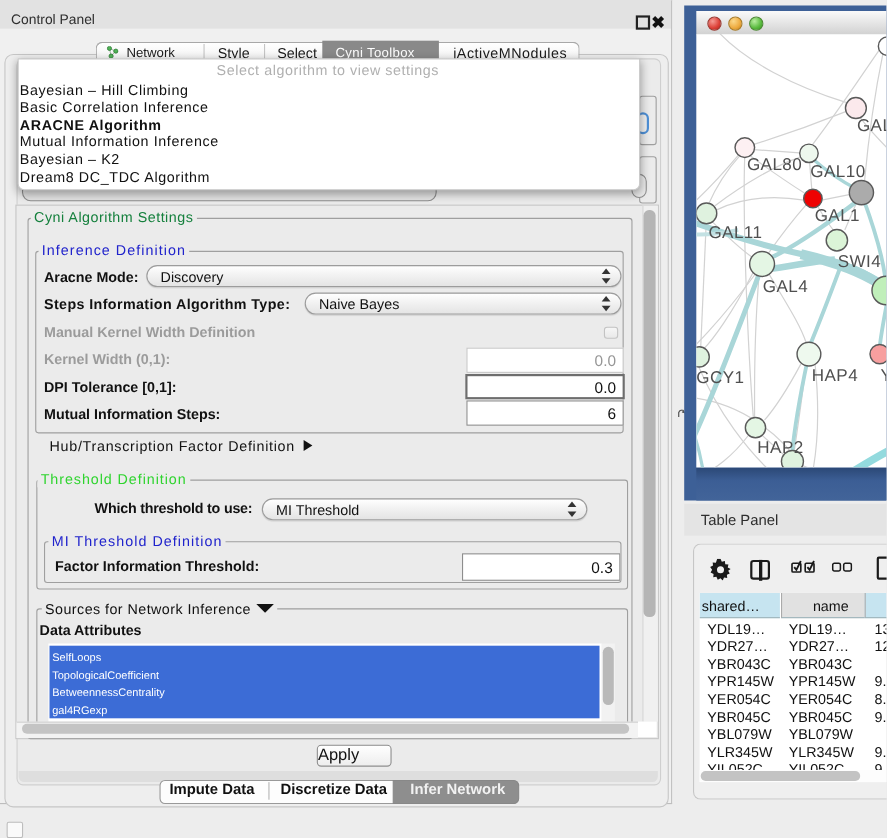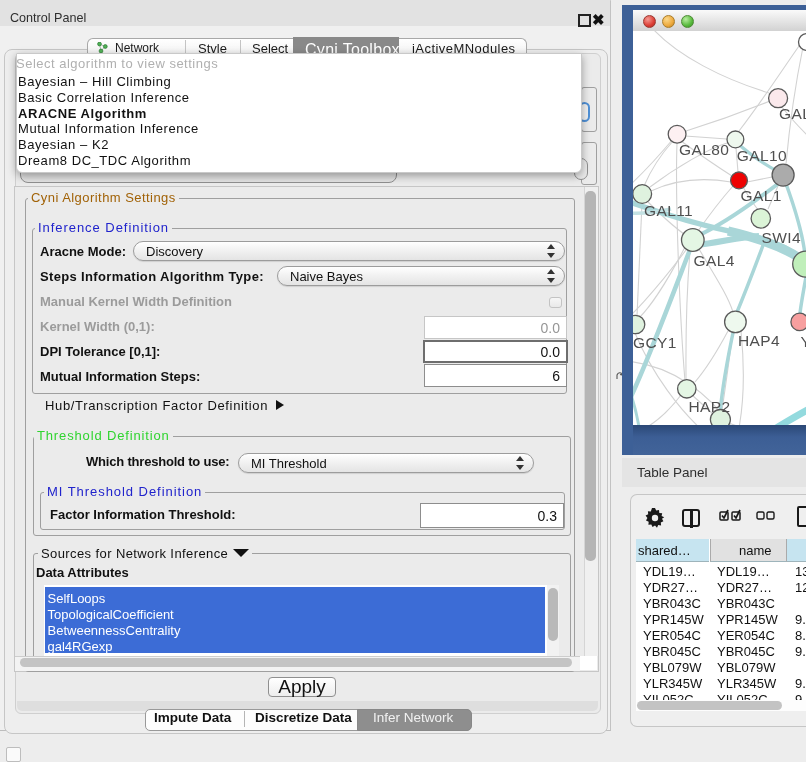--- a/index.html
+++ b/index.html
@@ -36,33 +36,33 @@
 <div class="a" style="left:293px;top:37px;width:106px;height:19px;background:#898989"></div>
 <svg class="a" style="left:97px;top:42px" width="11" height="11" viewBox="0 0 11 11">
     <path d="M2.5 2 L8 4.5 L4 9 L2.5 2" stroke="#9aa59a" stroke-width=".8" fill="none"></path>
     <circle cx="2.5" cy="2" r="1.9" fill="#51b257" stroke="#2b7a33" stroke-width=".7"></circle>
     <circle cx="8.3" cy="4.5" r="1.9" fill="#51b257" stroke="#2b7a33" stroke-width=".7"></circle>
     <circle cx="4" cy="9" r="1.9" fill="#51b257" stroke="#2b7a33" stroke-width=".7"></circle>
   </svg>
 <div class="a" style="left:115px;top:41px;font-size:12px;color:#1a1a1a">Network</div>
 <div class="a" style="left:198px;top:41px;font-size:13px;color:#1a1a1a">Style</div>
 <div class="a" style="left:252px;top:41px;font-size:13px;color:#1a1a1a">Select</div>
-<div class="a" style="left:305px;top:41px;font-size:16px;letter-spacing:0.3px;color:#fff">Cyni Toolbox</div>
+<div class="a" style="left:305px;top:41px;font-size:12px;letter-spacing:0.3px;color:#fff">Cyni Toolbox</div>
 <div class="a" style="left:412px;top:41px;font-size:13px;letter-spacing:0.45px;color:#1a1a1a">jActiveMNodules</div>
 
 <div class="a" style="left:20px;top:150px;width:375px;height:31px;background:#e3e3e3;border:1px solid #8f8f8f;border-radius:0 0 8px 8px"></div>
 <div class="grp" style="left:581px;top:87px;width:14px;height:43px;background:#ebebeb"></div>
 <div class="a" style="left:579px;top:102px;width:7px;height:16px;border:2.5px solid #4f90d6;border-radius:6px;background:#f1f1f1"></div>
 <div class="grp" style="left:581px;top:142px;width:14px;height:41px;background:#ebebeb"></div>
 <div class="a" style="left:574px;top:158px;width:12px;height:20px;border:1px solid #8f8f8f;border-radius:7px;background:#ebebeb"></div>
 
 <div class="a" style="left:14px;top:186px;width:583px;height:484px;background:#ebebeb;border:1px solid #c6c6c6"></div>
 
 <div class="grp" style="left:25px;top:198px;width:548px;height:472px"></div>
-<div class="a" style="left:28px;top:190px;font-size:13px;letter-spacing:0.45px;background:#ebebeb;padding:0 3px;color:#a16207">Cyni Algorithm Settings</div>
+<div class="a" style="left:28px;top:190px;font-size:13px;letter-spacing:0.45px;background:#ebebeb;padding:0 3px;color:#15803d">Cyni Algorithm Settings</div>
 
 <div class="grp" style="left:32px;top:228px;width:533px;height:164px"></div>
 <div class="a" style="left:35px;top:220px;font-size:13px;letter-spacing:0.95px;background:#ebebeb;padding:0 3px;color:#2023cc">Inference Definition</div>
 
 <div class="lbl" style="left:40px;top:244px">Aracne Mode:</div>
 <div class="combo" style="left:133px;top:241px;width:430px;height:18px">
     <span class="ctext">Discovery</span>
     <span class="carr"></span>
   </div>
 <div class="lbl" style="left:40px;top:269px;letter-spacing:0.35px">Steps Information Algorithm Type:</div>
@@ -100,44 +100,44 @@
 <div class="lbl" style="left:50px;top:507px">Factor Information Threshold:</div>
 <div class="fld" style="left:420px;top:503px;width:142px;height:23px;border-color:#8d8d8d">
     <span>0.3</span>
   </div>
 
 <div class="grp" style="left:33px;top:553px;width:536px;height:114px"></div>
 <div class="a" style="left:38px;top:546px;font-size:13px;letter-spacing:0.4px;background:#ebebeb;padding:0 3px;color:#111">Sources for Network Inference<span style="display:inline-block;width:0;height:0;border-left:8.5px solid transparent;border-right:8.5px solid transparent;border-top:8px solid #111;margin-left:5px;vertical-align:1px"></span></div>
 <div class="lbl" style="left:36px;top:565px;font-size:13px">Data Attributes</div>
 <div class="a" style="left:44px;top:585px;width:503px;height:72px;background:#fff"></div>
 <div class="a" style="left:45px;top:587px;width:500px;height:66px;background:#3c6cd6"></div>
-<div class="a" style="left:47.5px;top:590.5px;color:#fff;font-size:13px;line-height:16.3px">SelfLoops<br>TopologicalCoefficient<br>BetweennessCentrality<br>gal4RGexp</div>
+<div class="a" style="left:47.5px;top:590.5px;color:#fff;font-size:10px;line-height:16.3px">SelfLoops<br>TopologicalCoefficient<br>BetweennessCentrality<br>gal4RGexp</div>
 <div class="a" style="left:547px;top:585px;width:12px;height:72px;background:#f2f2f2"></div>
 <div class="a" style="left:548px;top:588px;width:10px;height:53px;background:#b9b9b9;border-radius:5px"></div>
 
-<div class="a" style="left:268px;top:677px;width:66px;height:18px;background:linear-gradient(#ffffff,#ededed);border:1px solid #8f8f8f;border-radius:4px;text-align:center;font-size:19px;line-height:18px;color:#111">Apply</div>
+<div class="a" style="left:288px;top:677px;width:66px;height:18px;background:linear-gradient(#ffffff,#ededed);border:1px solid #8f8f8f;border-radius:4px;text-align:left;font-size:15px;line-height:18px;color:#111">Apply</div>
 
 <div class="a" style="left:145px;top:709px;width:324px;height:20px;background:#fdfdfd;border:1px solid #999;border-radius:5px"></div>
 <div class="a" style="left:244px;top:711px;width:1px;height:16px;background:#b5b5b5"></div>
 <div class="a" style="left:357px;top:709px;width:113px;height:20px;background:#8e8e8e;border:1px solid #888;border-radius:0 5px 5px 0"></div>
 <div class="a" style="left:154px;top:709.5px;font-size:13.5px;font-weight:bold;color:#111">Impute Data</div>
 <div class="a" style="left:255px;top:709.5px;font-size:13.5px;font-weight:bold;color:#111">Discretize Data</div>
-<div class="a" style="left:373px;top:709.5px;font-size:13.5px;font-weight:normal;color:#f2f2f2">Infer Network</div>
+<div class="a" style="left:373px;top:709.5px;font-size:13.5px;font-weight:bold;color:#f2f2f2">Infer Network</div>
 
 <div class="a" style="left:584px;top:187px;width:13px;height:469px;background:#f0f0f0;border-left:1px solid #d5d5d5"></div>
 <div class="a" style="left:585px;top:191px;width:11px;height:370px;background:#b5b5b5;border-radius:5px"></div>
 <div class="a" style="left:15px;top:656px;width:565px;height:14px;background:#f3f3f3;border-top:1px solid #cdcdcd"></div>
 <div class="a" style="left:20px;top:658px;width:552px;height:9px;background:#c4c4c4;border-radius:4.5px"></div>
 <div class="a" style="left:580px;top:656px;width:17px;height:14px;background:#fff"></div>
 <svg class="a" style="left:616px;top:372px" width="7" height="8" viewBox="0 0 7 8">
     <path d="M1 7 L1 3 Q2 0 5 1 L6 3 L4 2.5" fill="none" stroke="#555" stroke-width="1.1"></path>
   </svg>
 
 <div class="a" style="left:16px;top:53px;width:564px;height:118px;background:#fff;border:1px solid #c9c9c9;border-radius:1px 1px 6px 6px;box-shadow:0 3px 9px rgba(0,0,0,.35)"></div>
-<div class="a" style="left:16px;top:56px;width:564px;text-align:left;font-size:13px;letter-spacing:0.5px;color:#b0b0b0">Select algorithm to view settings</div>
+<div class="a" style="left:16px;top:56px;width:564px;text-align:center;font-size:13px;letter-spacing:0.5px;color:#b0b0b0">Select algorithm to view settings</div>
 <div class="a" style="left:18px;top:74px;font-size:13px;line-height:15.8px;letter-spacing:0.55px;color:#111">Bayesian – Hill Climbing<br>Basic Correlation Inference<br><b>ARACNE Algorithm</b><br>Mutual Information Inference<br>Bayesian – K2<br>Dream8 DC_TDC Algorithm</div>
 
 <div class="a" style="left:6px;top:747px;width:13px;height:13px;background:#fafafa;border:1px solid #bdbdbd;border-radius:2px"></div>
 
 <div class="a" style="left:622px;top:5px;width:184px;height:450px;background:#3d6097"></div>
 <div class="a" style="left:633px;top:425px;width:173px;height:30px;background:linear-gradient(180deg,#2b4876,#3c5e95 40%,#426499)"></div>
 <div class="a" style="left:633px;top:10px;width:173px;height:21px;background:linear-gradient(#fafafa,#d2d2d2);border-bottom:1px solid #9a9a9a"></div>
 <div class="a" style="left:643px;top:15px;width:11px;height:11px;border-radius:50%;background:radial-gradient(circle at 35% 30%,#f59a93,#dc3e35 60%,#a02922);border:.5px solid #9a3830"></div>
 <div class="a" style="left:662px;top:15px;width:11px;height:11px;border-radius:50%;background:radial-gradient(circle at 35% 30%,#fbd88a,#eda93d 60%,#b67a1e);border:.5px solid #a97c28"></div>
 <div class="a" style="left:681px;top:15px;width:11px;height:11px;border-radius:50%;background:radial-gradient(circle at 35% 30%,#b8eda0,#57b93c 60%,#3a8c28);border:.5px solid #4c8a34"></div>

